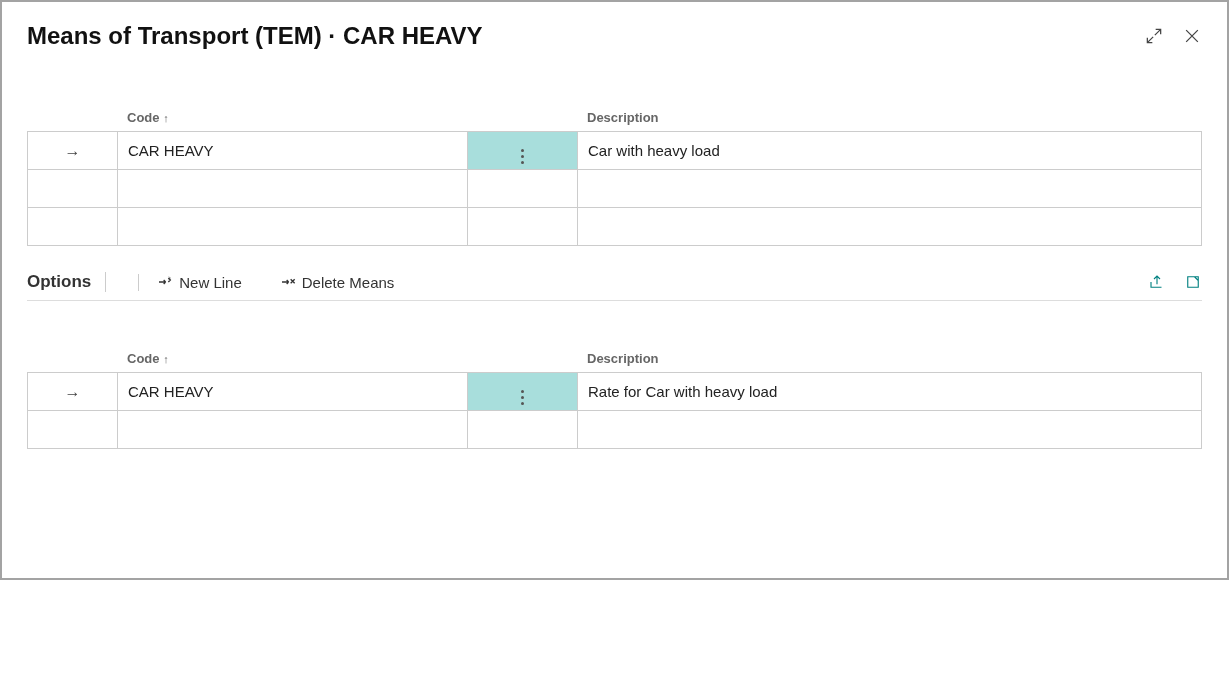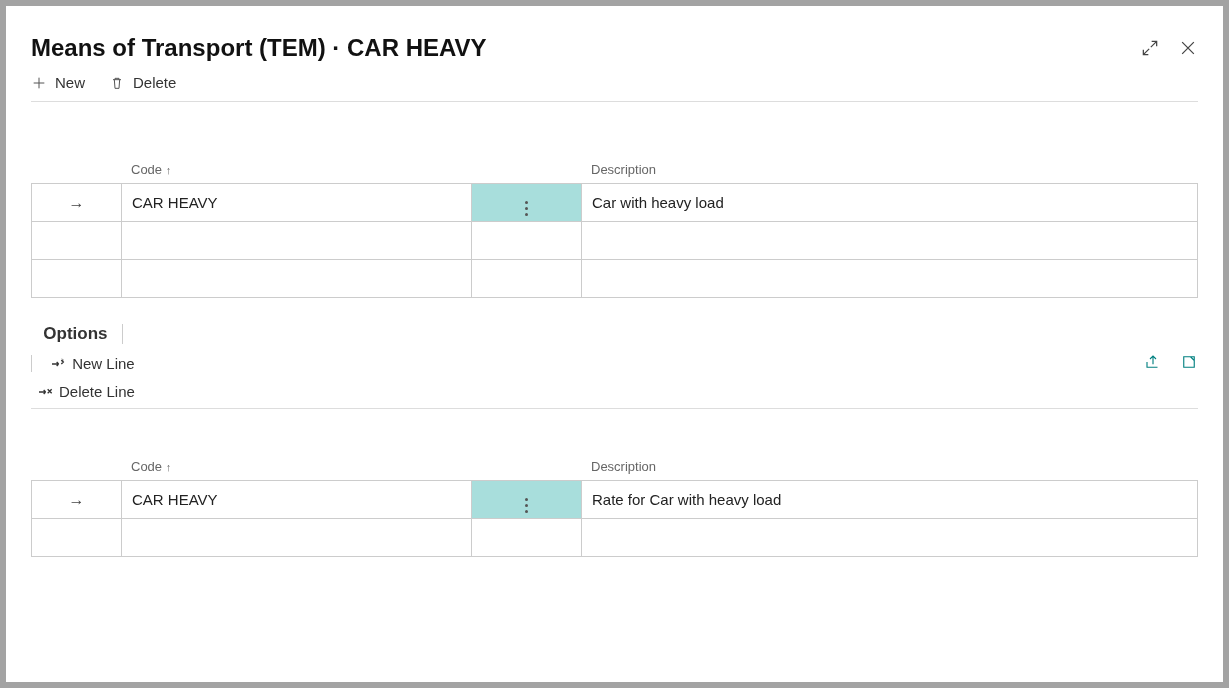--- a/index.html
+++ b/index.html
@@ -1,55 +1,55 @@
 <!DOCTYPE html>
 <html><head>
 <meta charset="utf-8">
 <style>
   * { box-sizing: border-box; }
   html,body { margin:0; padding:0; font-family: "Segoe UI", Arial, sans-serif; background:#fff; }
   .frame {
-    width:1229px; height:688px; border:6px solid #a3a3a3; position:relative;
-    padding:28px 25px;
+    width:1229px; height:580px; border:2px solid #a3a3a3; position:relative;
+    padding:20px 25px;
   }
   .header-row { display:flex; align-items:center; justify-content:space-between; }
   .page-title { font-size:24px; font-weight:600; color:#111; margin:0; }
   .win-controls { display:flex; gap:18px; }
   .win-controls svg { width:20px; height:20px; stroke:#444; fill:none; stroke-width:1.5; }
   .icon-btn { cursor:pointer; display:flex; align-items:center; }
   
   .tabs { margin-top:28px; border-bottom:1px solid #ddd; }
   .tab { display:inline-block; padding:6px 2px 10px 2px; font-size:15px; color:#008080; border-bottom:2px solid #008080; cursor:pointer; }
   
   .toolbar { display:flex; align-items:center; justify-content:space-between; padding:10px 0; border-bottom:1px solid #ddd; margin-top:2px;}
   .toolbar-left { display:flex; gap:24px; align-items:center; }
   .tool-btn { display:flex; align-items:center; gap:8px; font-size:15px; color:#333; cursor:pointer; }
   .tool-btn svg { width:16px; height:16px; stroke:#555; fill:none; stroke-width:1.5; }
   .pin-btn svg { stroke:#008080; }
   
   .grid-wrap { margin-top:60px; padding-left:0px; }
-  .grid-headers { display:flex; font-size:13px; color:#666; padding-left:100px; margin-bottom:6px; }
+  .grid-headers { display:flex; font-size:13px; color:#666; padding-left:100px; margin-bottom:6px;font-weight:bold; }
   .gh-code { width:350px; }
   .gh-skip { width:110px; }
   .gh-desc { flex:1; }
   
   table.grid { border-collapse:collapse; width:100%; }
   table.grid td { border:1px solid #ccc; height:38px; font-size:15px; color:#222; padding:0 10px; vertical-align:middle; }
   .col-sel { width:90px; text-align:center; background:#fff; }
   .col-sel.first { background:#c9ebe9; }
   .col-code { width:350px; }
   .col-menu { width:110px; text-align:center; }
   .col-menu.sel { background:#a8dedc; }
   .col-desc { }
   .arrow-glyph { font-size:16px; color:#444; }
   .dots-v { display:inline-flex; flex-direction:column; gap:3px; align-items:center; }
   .dots-v span { width:3px; height:3px; background:#555; border-radius:50%; display:block; }
   
   .sub-toolbar { display:flex; align-items:center; justify-content:space-between; margin-top:18px; padding:8px 0; border-bottom:1px solid #ddd; }
-  .sub-left { display:flex; align-items:center; gap:11px;flex-direction:column; }
+  .sub-left { display:flex; align-items:center; gap:32px; }
   .options-label { font-size:17px; font-weight:600; color:#333; padding-right:14px; border-right:1px solid #ccc; }
   .sub-btn { display:flex; align-items:center; gap:6px; font-size:15px; color:#333; cursor:pointer; padding-left:6px;}
   .sub-btn svg { width:16px; height:16px; stroke:#555; fill:#555; }
   .sub-right { display:flex; gap:18px; }
   .sub-right svg { width:18px; height:18px; stroke:#008080; fill:none; stroke-width:1.5; }
   
   .grid2-wrap { margin-top:50px; }
   .sort-arrow { font-size:11px; }
 </style>
 </head>
@@ -67,41 +67,20 @@
       </div>
       <div class="icon-btn">
         <svg viewBox="0 0 24 24">
             <path d="M5 5l14 14M19 5L5 19"></path>
           </svg>
       </div>
     </div>
   </div>
 
 
-  <div class="toolbar">
-    <div class="toolbar-left">
-      <div class="tool-btn">
-        <svg viewBox="0 0 24 24">
-            <path d="M12 4v16M4 12h16"></path>
-          </svg>
-        <span>New</span>
-      </div>
-      <div class="tool-btn">
-        <svg viewBox="0 0 24 24">
-            <path d="M6 7h12M9 7V5h6v2M8 7l1 13h6l1-13"></path>
-          </svg>
-        <span>Delete</span>
-      </div>
-    </div>
-    <div class="icon-btn pin-btn">
-      <svg viewBox="0 0 24 24">
-          <path d="M9 3l6 0 1 6 3 3-5 0-2 8-2-8-5 0 3-3z"></path>
-        </svg>
-    </div>
-  </div>
 
   <div class="grid-wrap">
     <div class="grid-headers">
       <div class="gh-code">
         <span>Code</span>
         <span class="sort-arrow">↑</span>
       </div>
       <div class="gh-skip"></div>
       <div class="gh-desc">
         <span>Description</span>
@@ -143,21 +122,21 @@
             <path d="M3 12h10M13 12l-3-3M13 12l-3 3M17 6l3 3-3 3" fill="none" stroke="#333" stroke-width="2"></path>
             <path d="M18 4l2 2-2 2" fill="none" stroke="#333"></path>
           </svg>
         <span>New Line</span>
       </div>
       <div class="sub-btn">
         <svg viewBox="0 0 24 24">
             <path d="M3 12h10M13 12l-3-3M13 12l-3 3" fill="none" stroke="#333" stroke-width="2"></path>
             <path d="M16 8l6 6M22 8l-6 6" fill="none" stroke="#333" stroke-width="2"></path>
           </svg>
-        <span>Delete Line</span>
+        <span>Delete Means</span>
       </div>
     </div>
     <div class="sub-right">
       <div class="icon-btn">
         <svg viewBox="0 0 24 24">
             <path d="M4 12v7h14M8 8l4-4 4 4M12 4v11"></path>
           </svg>
       </div>
       <div class="icon-btn">
         <svg viewBox="0 0 24 24">

